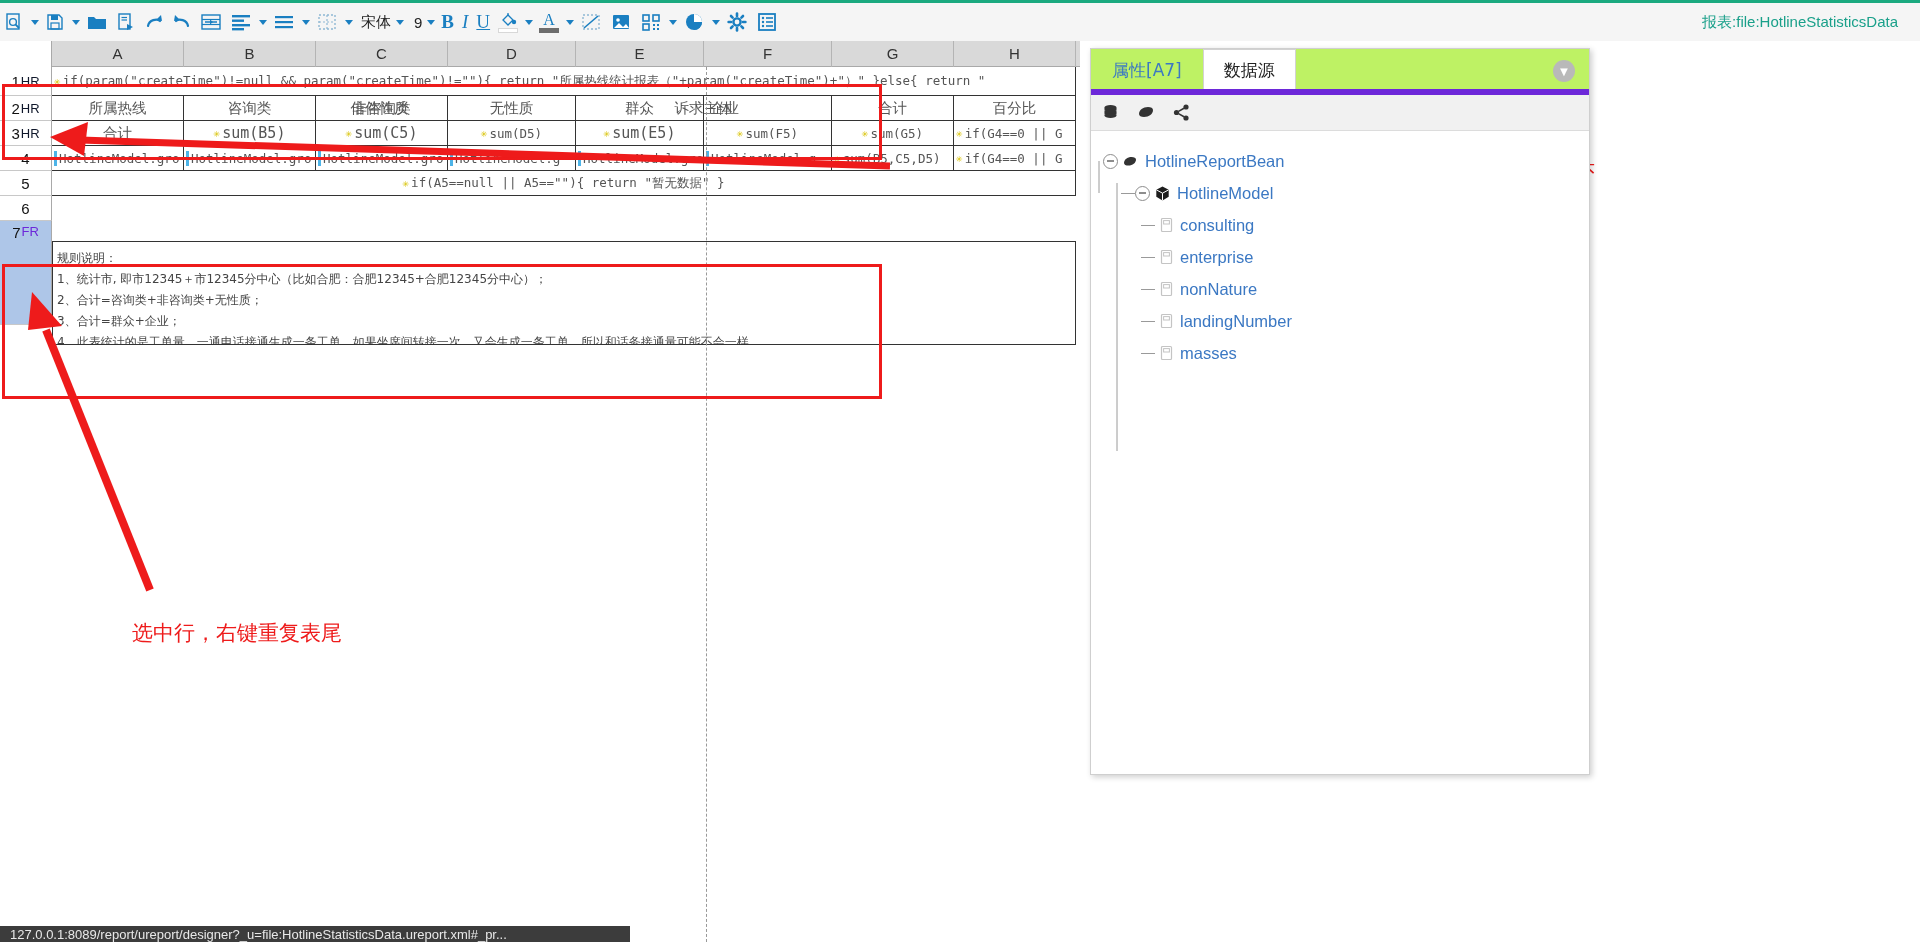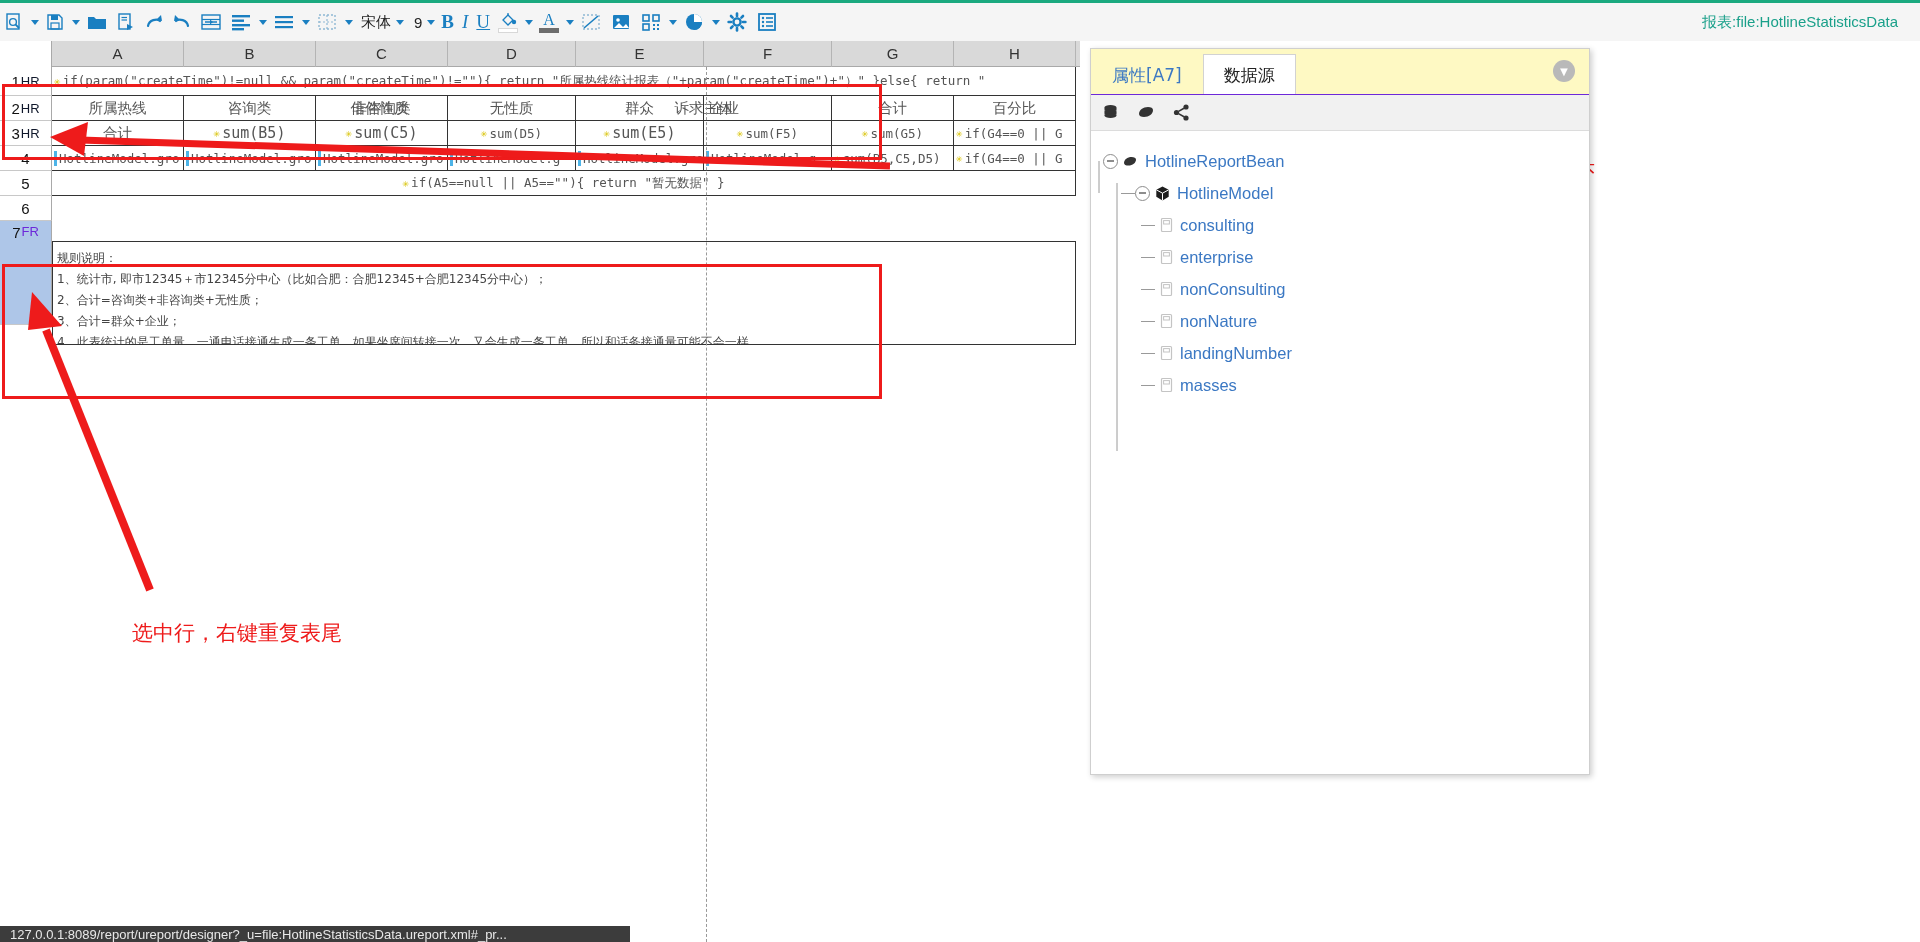--- a/index.html
+++ b/index.html
@@ -101,21 +101,21 @@
     font-family: "DejaVu Sans", sans-serif; white-space: nowrap;
   }
   .annot-svg { position: absolute; pointer-events: none; }
 
   
   #rpanel {
     position: absolute; left: 1090px; top: 48px; width: 500px; height: 727px;
     background: #fff; border: 1px solid #cfcfcf;
     box-shadow: 2px 2px 6px rgba(0,0,0,.20);
   }
-  #rtabs { height: 46px; background: #fef9c3; border-bottom: 1px solid #6d28d9;
+  #rtabs { height: 46px; background: #bef264; border-bottom: 6px solid #6d28d9;
            display: flex; align-items: flex-end; position: relative; }
   .rtab {
     height: 40px; line-height: 40px; padding: 0 20px; font-size: 17px;
     font-family: "DejaVu Sans", sans-serif; cursor: pointer;
     border: 1px solid transparent; border-bottom: none;
   }
   .rtab.inactive { color: #3b78c3; }
   .rtab.active { color: #222; background: #fff; border-color: #d2d2d2; text-align: center; }
   #collapse-btn {
     position: absolute; right: 14px; top: 11px; width: 22px; height: 22px;
@@ -591,61 +591,51 @@
       <div class="tline-h"></div>
       <span class="ticon">
         <svg width="15" height="16" viewBox="0 0 15 16">
             <rect x="2.5" y="1.5" width="10" height="13" rx="1" fill="#fff" stroke="#c4c4c4" stroke-width="1.2"></rect>
             <rect x="4.6" y="3.6" width="5.8" height="3.4" fill="none" stroke="#c4c4c4" stroke-width="1"></rect>
           </svg>
       </span>
       <span class="tlabel">enterprise</span>
     </div>
 
+
     <div class="tnode" style="padding-left:38px">
       <div class="tline-h"></div>
       <span class="ticon">
         <svg width="15" height="16" viewBox="0 0 15 16">
             <rect x="2.5" y="1.5" width="10" height="13" rx="1" fill="#fff" stroke="#c4c4c4" stroke-width="1.2"></rect>
             <rect x="4.6" y="3.6" width="5.8" height="3.4" fill="none" stroke="#c4c4c4" stroke-width="1"></rect>
           </svg>
       </span>
-      <span class="tlabel">nonConsulting</span>
+      <span class="tlabel">nonNature</span>
     </div>
 
     <div class="tnode" style="padding-left:38px">
       <div class="tline-h"></div>
       <span class="ticon">
         <svg width="15" height="16" viewBox="0 0 15 16">
             <rect x="2.5" y="1.5" width="10" height="13" rx="1" fill="#fff" stroke="#c4c4c4" stroke-width="1.2"></rect>
             <rect x="4.6" y="3.6" width="5.8" height="3.4" fill="none" stroke="#c4c4c4" stroke-width="1"></rect>
           </svg>
       </span>
-      <span class="tlabel">nonNature</span>
+      <span class="tlabel">landingNumber</span>
     </div>
 
     <div class="tnode" style="padding-left:38px">
       <div class="tline-h"></div>
       <span class="ticon">
         <svg width="15" height="16" viewBox="0 0 15 16">
             <rect x="2.5" y="1.5" width="10" height="13" rx="1" fill="#fff" stroke="#c4c4c4" stroke-width="1.2"></rect>
             <rect x="4.6" y="3.6" width="5.8" height="3.4" fill="none" stroke="#c4c4c4" stroke-width="1"></rect>
           </svg>
       </span>
-      <span class="tlabel">landingNumber</span>
-    </div>
-
-    <div class="tnode" style="padding-left:38px">
-      <div class="tline-h"></div>
-      <span class="ticon">
-        <svg width="15" height="16" viewBox="0 0 15 16">
-            <rect x="2.5" y="1.5" width="10" height="13" rx="1" fill="#fff" stroke="#c4c4c4" stroke-width="1.2"></rect>
-            <rect x="4.6" y="3.6" width="5.8" height="3.4" fill="none" stroke="#c4c4c4" stroke-width="1"></rect>
-          </svg>
-      </span>
       <span class="tlabel">masses</span>
     </div>
 
     <svg style="position:absolute;left:7px;top:30px;width:40px;height:290px;pointer-events:none" viewBox="0 0 40 290">
       <line x1="1" y1="0" x2="1" y2="32" stroke="#9a9a9a" stroke-width="1"></line>
       <line x1="19" y1="22" x2="19" y2="290" stroke="#9a9a9a" stroke-width="1"></line>
     </svg>
   </div>
 </div>
 

